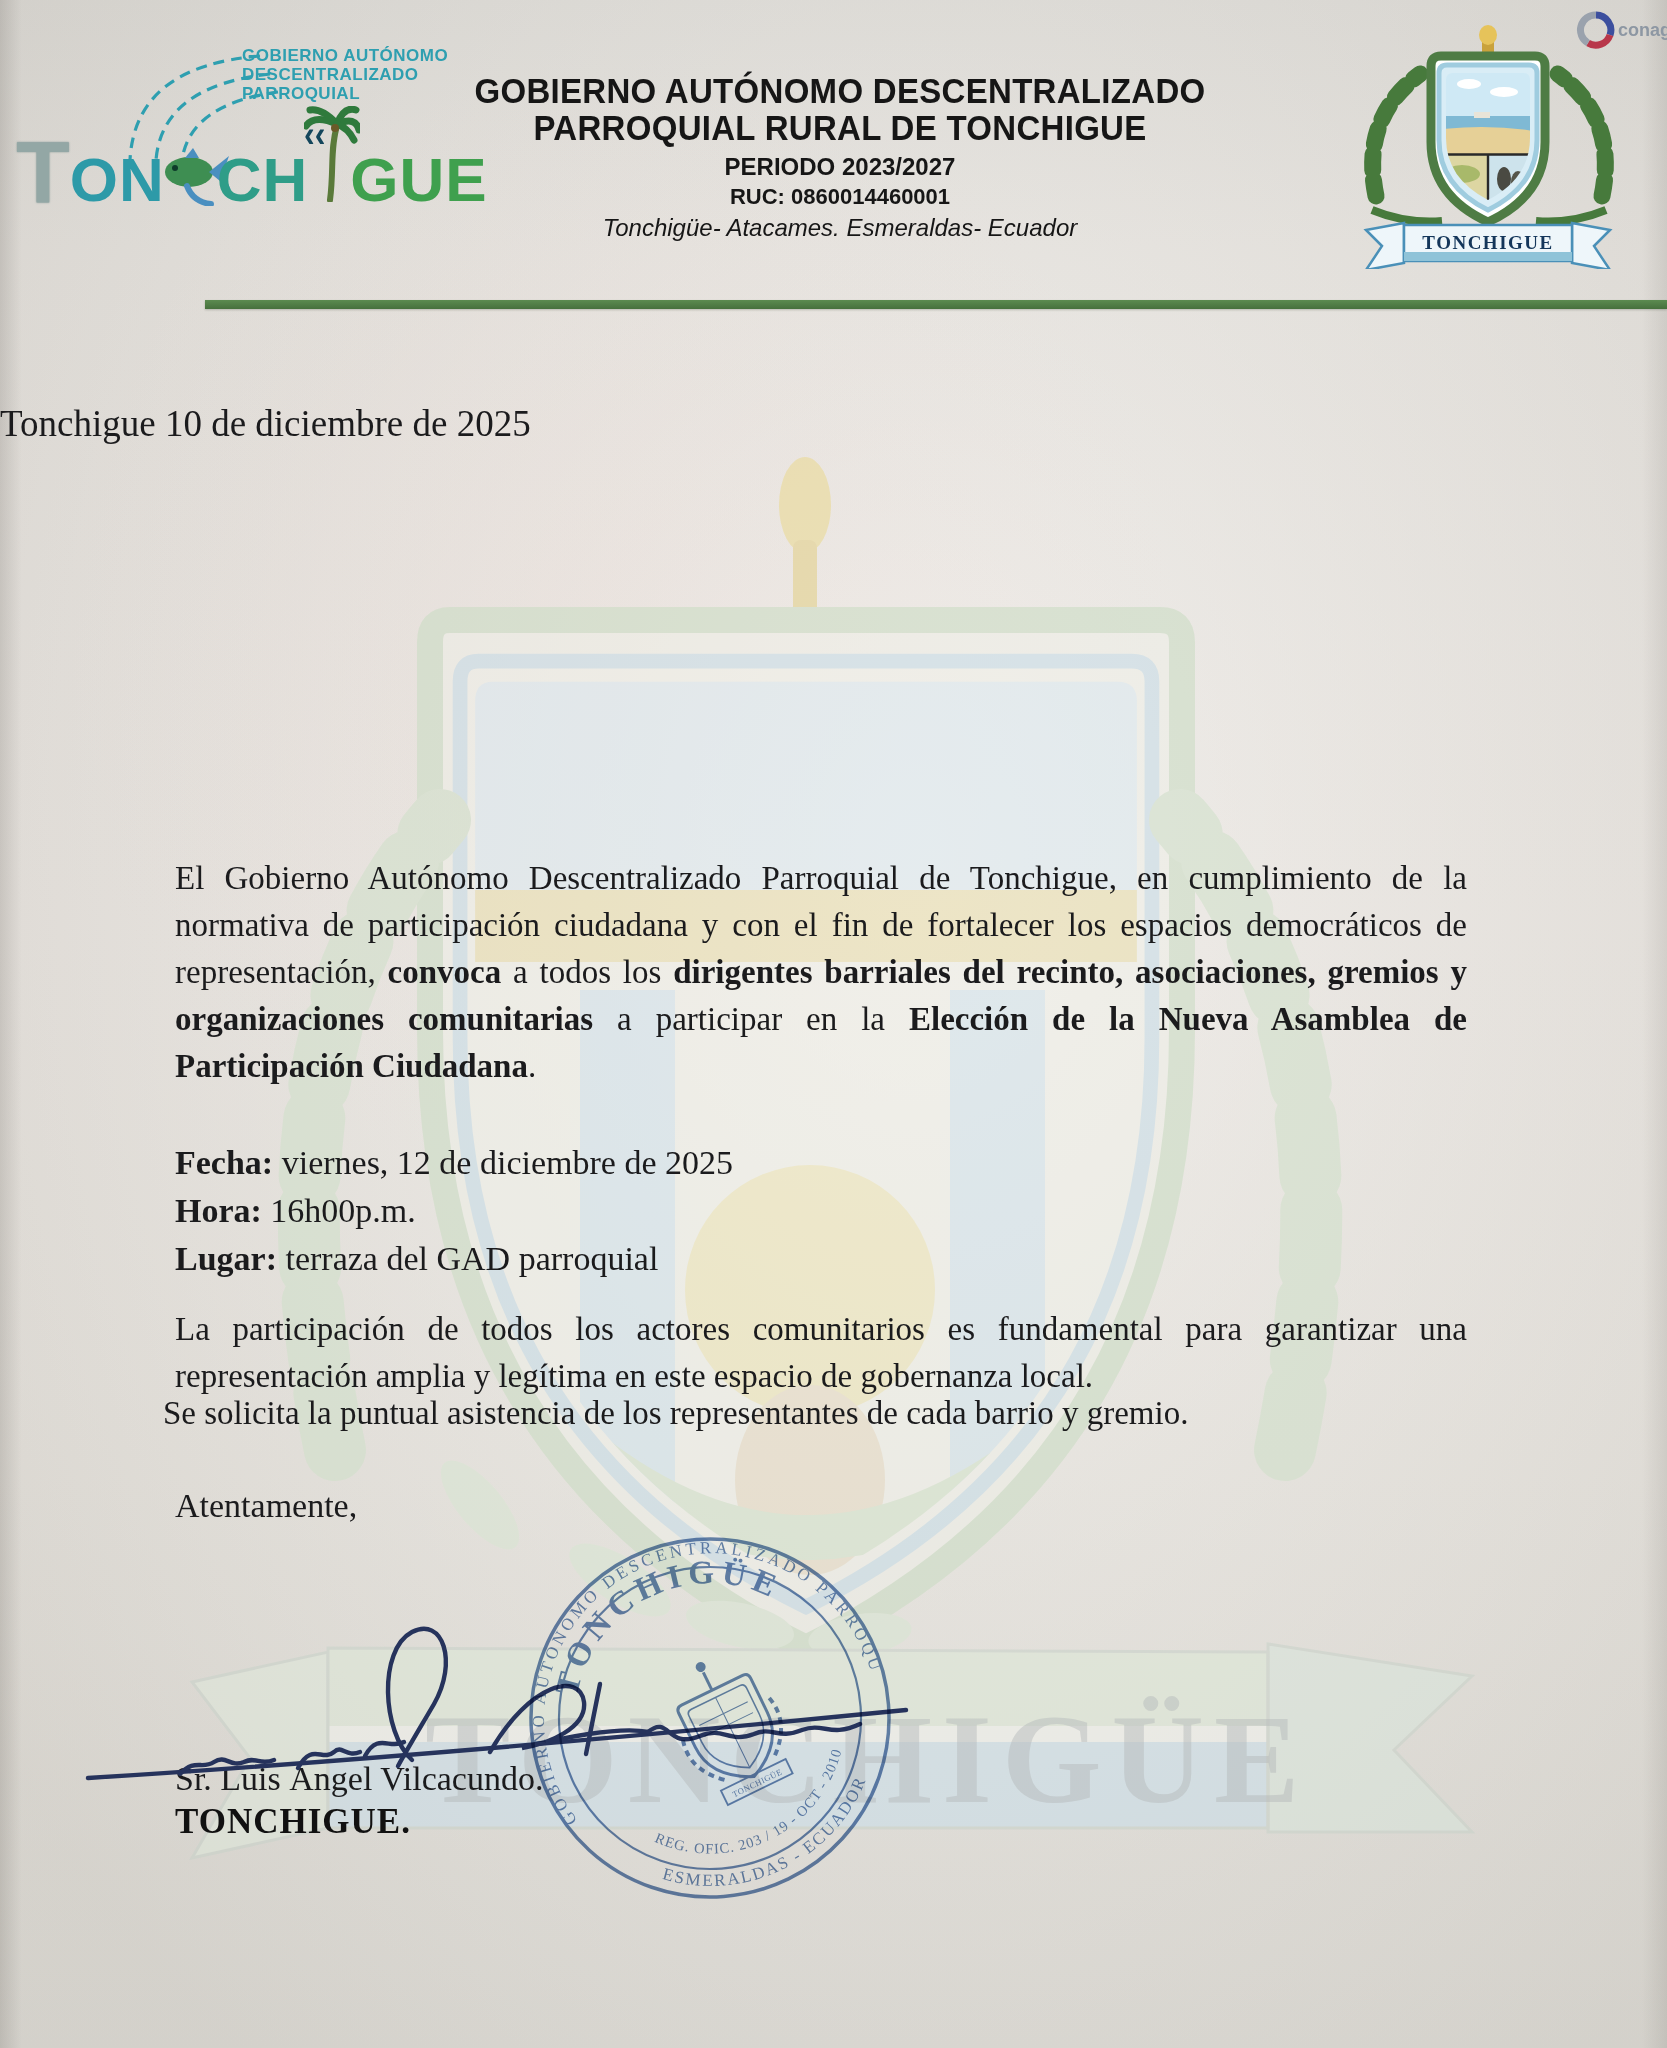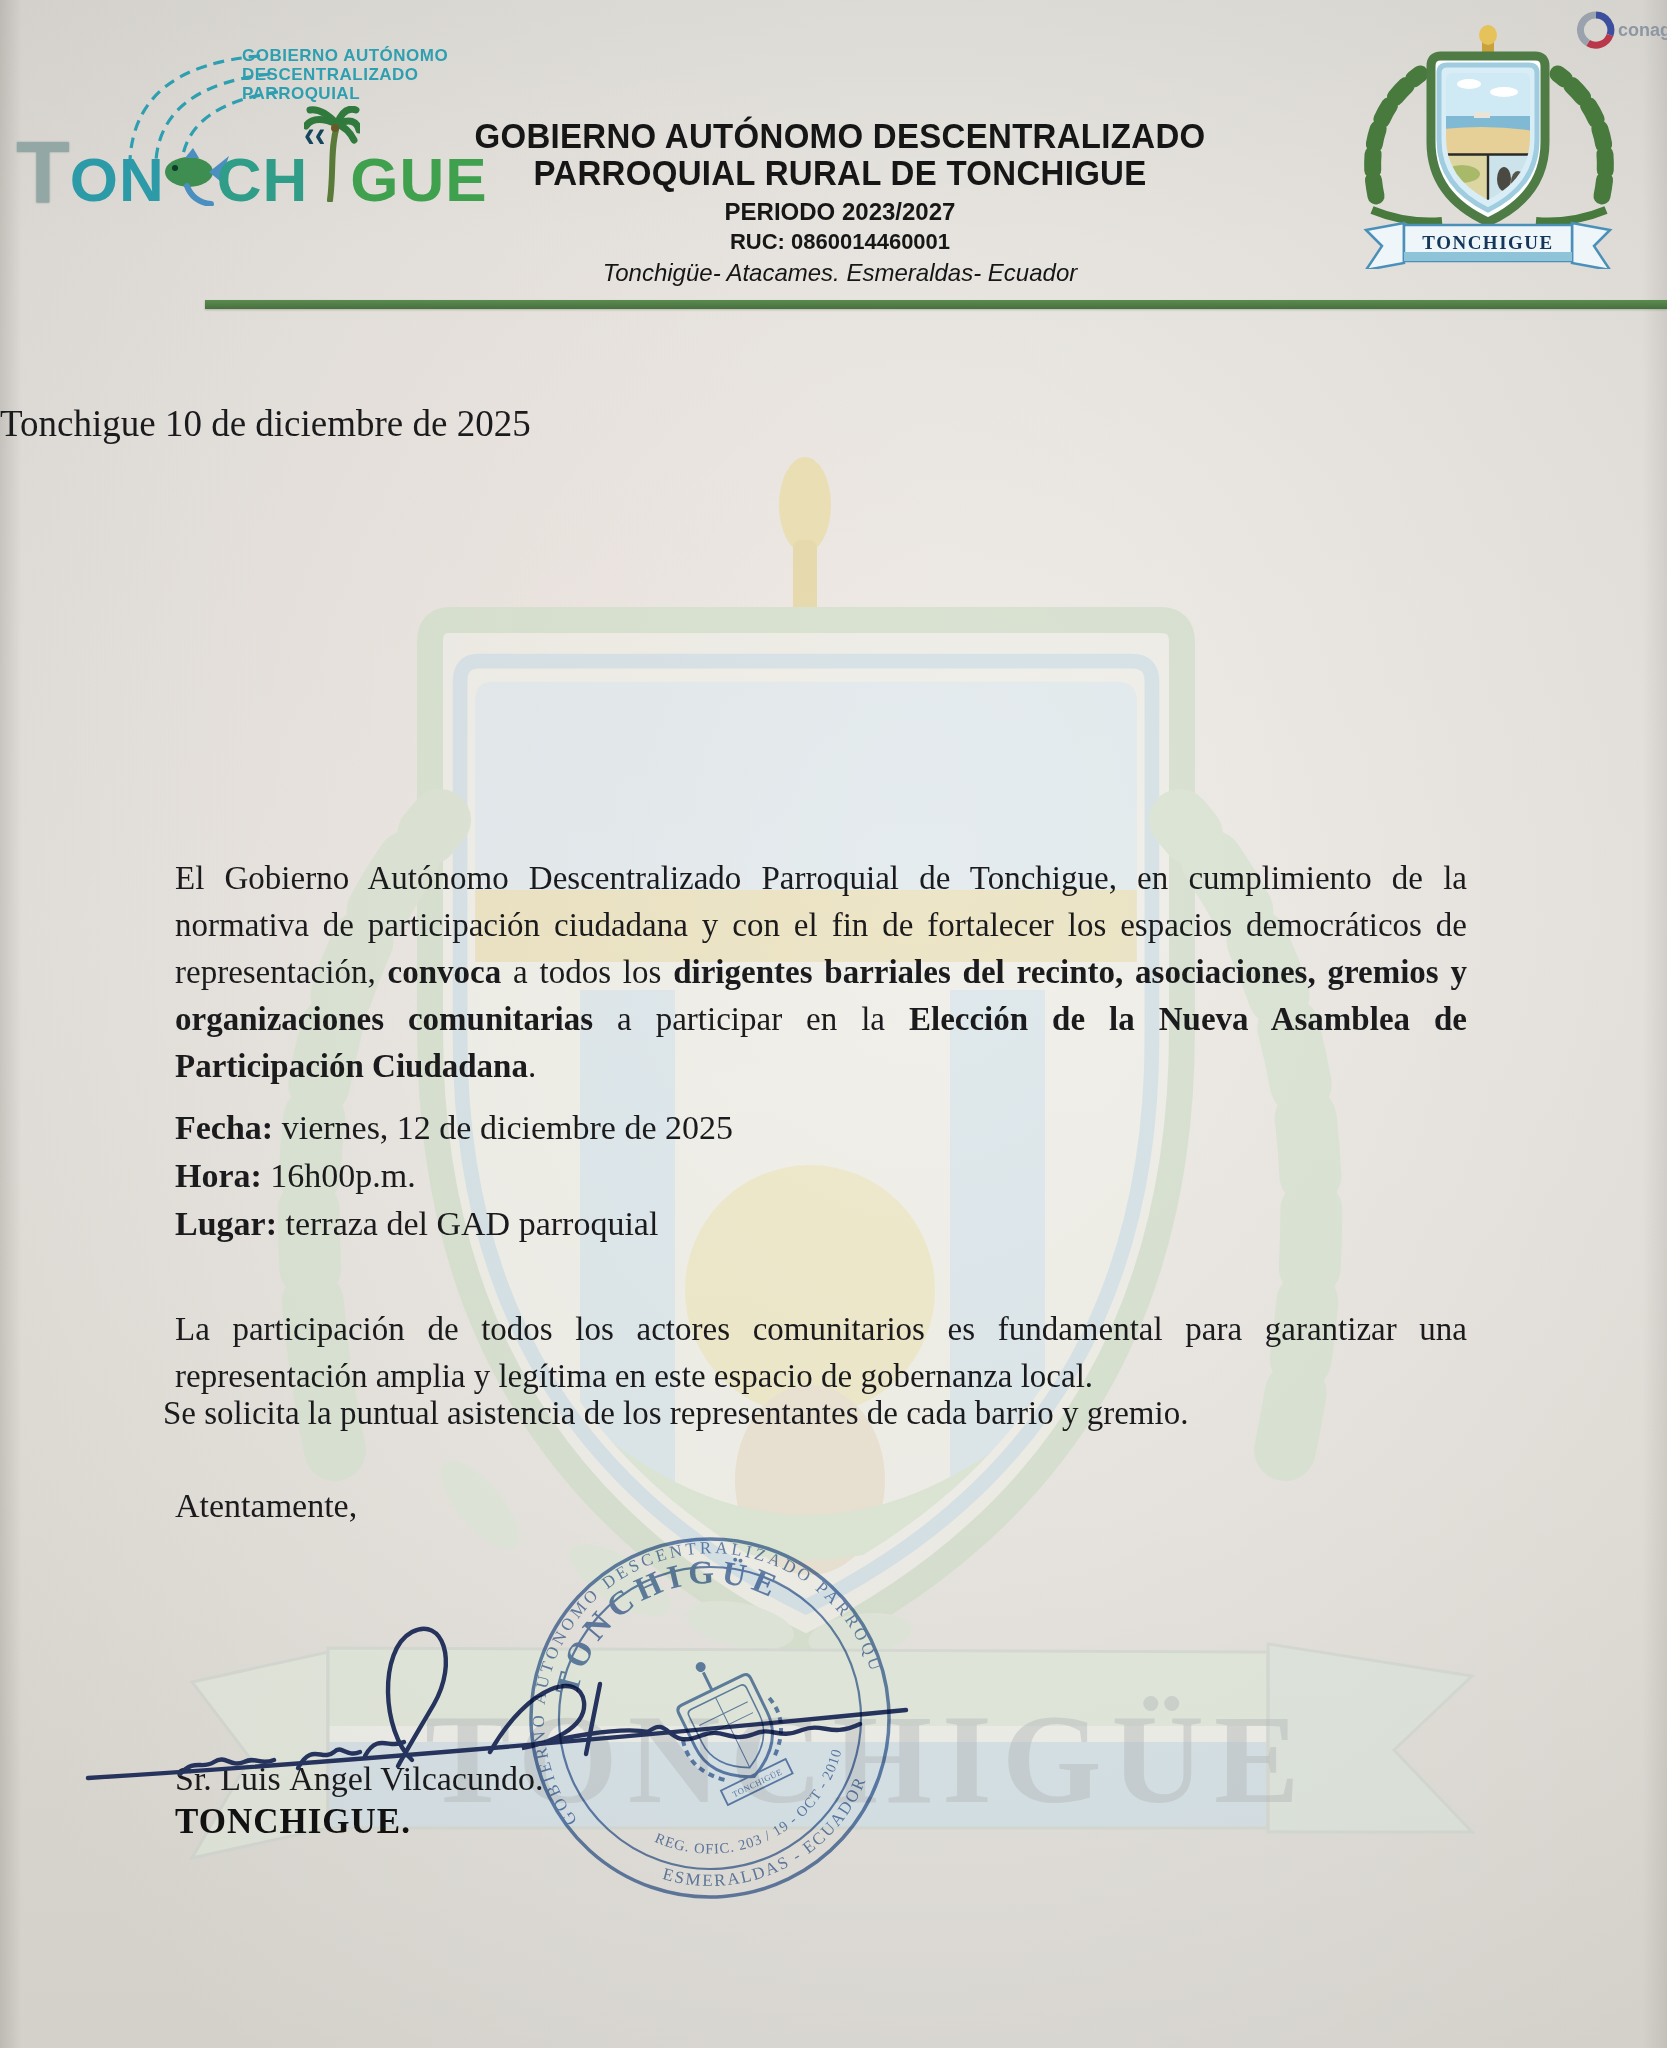--- a/index.html
+++ b/index.html
@@ -28,40 +28,40 @@
   .brand .t{font-size:88px;line-height:0.82;color:#93a7a5;text-shadow:0 0 2px #7d9391;}
   .brand .on{font-size:62px;line-height:0.9;color:#2d9aa8;letter-spacing:1px;}
   .brand .ch{font-size:62px;line-height:0.9;color:#2f9d88;letter-spacing:1px;margin-left:-8px;}
   .brand .gue{font-size:62px;line-height:0.9;color:#3fa04e;letter-spacing:1px;margin-left:-4px;}
   .brand .fish{margin:0 -12px 2px -6px;}
   .brand .palm{margin:0 -6px 6px -4px;}
   .chevrons{position:absolute;left:294px;top:76px;font-size:32px;font-weight:bold;color:#14465c;
     font-family:"Liberation Sans",sans-serif;transform:scaleY(1.15);}
   
   .hcenter{left:400px;top:72px;width:880px;text-align:center;z-index:3;color:#161616;
-    font-family:"Liberation Sans",sans-serif;margin-top:45px;}
+    font-family:"Liberation Sans",sans-serif;}
   .hcenter .l1,.hcenter .l2{font-weight:bold;font-size:33px;line-height:37px;letter-spacing:0.3px;transform:scaleY(1.05);}
   .hcenter .period{font-weight:bold;font-size:24px;margin-top:7px;}
   .hcenter .registro{font-size:22px;margin-top:5px;}
   .hcenter .ruc{font-weight:bold;font-size:22px;margin-top:3px;}
   .hcenter .loc{font-style:italic;font-size:24px;margin-top:4px;}
   
   .crest{left:1344px;top:24px;z-index:3;}
   .partner{left:1576px;top:2px;width:120px;height:70px;z-index:3;}
   .partner .ptxt{position:absolute;left:42px;top:18px;font-family:"Liberation Sans",sans-serif;
     font-weight:bold;font-size:18px;color:#8d97a3;}
   
   .greenline{left:205px;top:300px;width:1462px;height:9px;z-index:2;
     background:linear-gradient(180deg,#5c8b50,#46703d);box-shadow:0 1px 2px rgba(40,60,35,0.25);}
   
   .dateline{left:0;right:157px;top:402px;text-align:left;font-size:37px;z-index:2;}
   .title{left:180px;right:180px;top:636px;text-align:center;font-weight:bold;font-size:39px;
     line-height:53px;letter-spacing:0.5px;z-index:2;color:#151517;}
   .p1{left:175px;width:1292px;top:855px;font-size:33px;line-height:47px;text-align:justify;z-index:2;}
-  .details{left:175px;top:1104px;font-size:34px;line-height:48px;z-index:2;}
+  .details{left:175px;top:1139px;font-size:34px;line-height:48px;z-index:2;}
   .p2{left:175px;width:1292px;top:1266px;font-size:33px;line-height:47px;text-align:justify;z-index:2;margin-top:40px;}
   .p3{left:163px;width:1350px;top:1395px;font-size:33px;z-index:2;}
   .closing{left:175px;top:1487px;font-size:34px;z-index:2;}
   .signer-name{left:175px;top:1760px;font-size:34px;z-index:2;}
   .signer-title{left:175px;top:1802px;font-size:35px;font-weight:bold;letter-spacing:1px;z-index:2;color:#111;}
   
   .watermark{left:150px;top:390px;z-index:1;opacity:0.55;pointer-events:none;}
   .signature{left:60px;top:1592px;z-index:4;pointer-events:none;}
   .stamp{left:520px;top:1528px;z-index:5;transform:rotate(-26deg);mix-blend-mode:multiply;opacity:0.92;pointer-events:none;}
   strong{font-weight:bold;}

